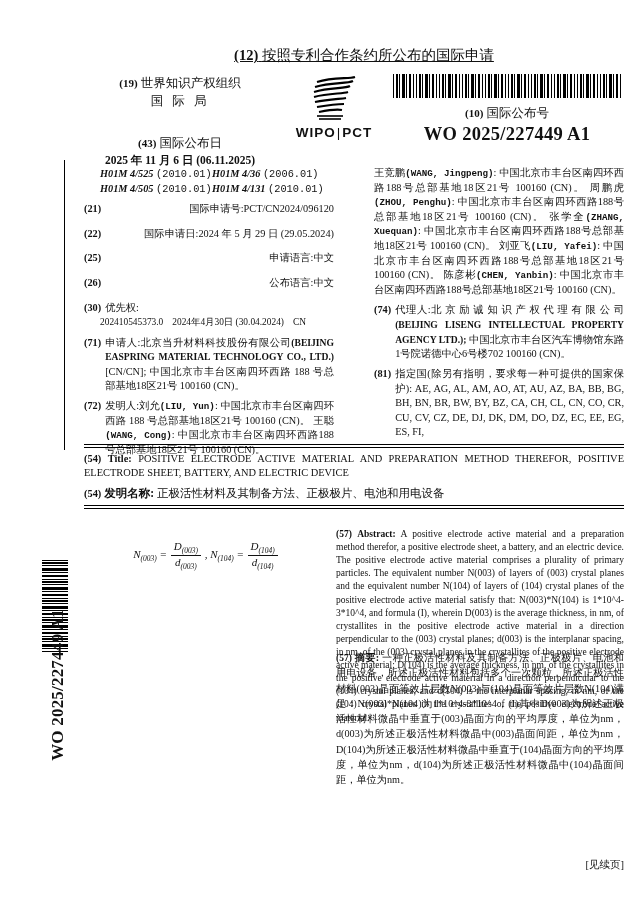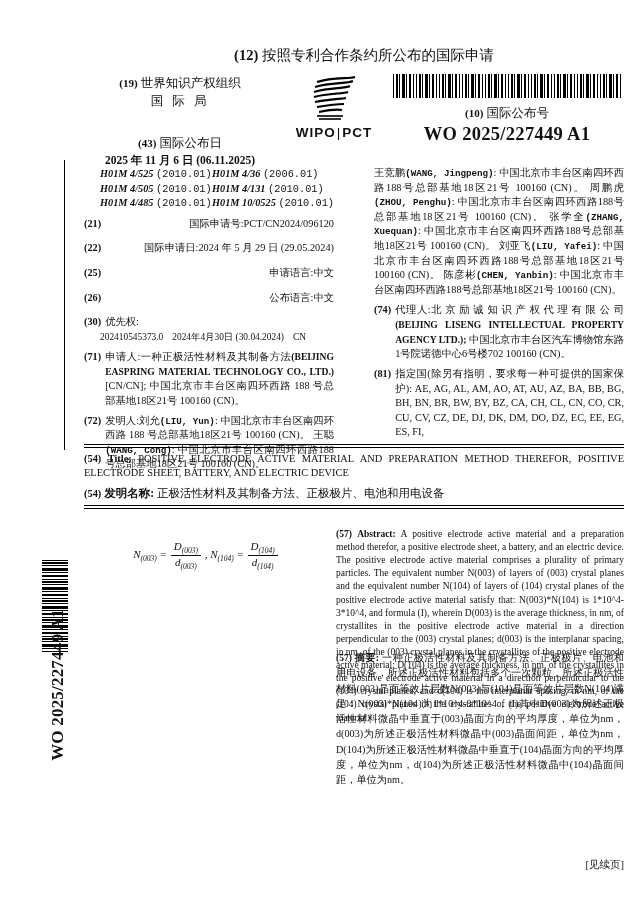--- a/index.html
+++ b/index.html
@@ -55,20 +55,21 @@
     white-space: nowrap;
   }
 
   
   .hdr {
     position: absolute;
     left: 84px;
     top: 46px;
     width: 540px;
     height: 115px;
+    text-decoration: underline;
   }
   .hdr-12 {
     text-align: center;
     font-size: 14.5px;
     padding-left: 20px;
   }
   .hdr-12 .num { font-weight: bold; }
 
   .hdr-cols {
     position: relative;
@@ -386,24 +387,20 @@
       <div>
         <div class="ipc-table">
           <div class="ipc-row">
             <span class="ipc-cell"><span class="sym">H01M 4/525</span> <span class="ver">(2010.01)</span></span>
             <span class="ipc-cell"><span class="sym">H01M 4/36</span> <span class="ver">(2006.01)</span></span>
           </div>
           <div class="ipc-row">
             <span class="ipc-cell"><span class="sym">H01M 4/505</span> <span class="ver">(2010.01)</span></span>
             <span class="ipc-cell"><span class="sym">H01M 4/131</span> <span class="ver">(2010.01)</span></span>
           </div>
-          <div class="ipc-row">
-            <span class="ipc-cell"><span class="sym">H01M 4/485</span> <span class="ver">(2010.01)</span></span>
-            <span class="ipc-cell"><span class="sym">H01M 10/0525</span> <span class="ver">(2010.01)</span></span>
-          </div>
         </div>
       </div>
 
       <div class="fld" style="margin-top:6px">
         <span class="code">(21)</span>
         <span class="body">
           <span class="row-2">
             <span class="lbl">国际申请号:</span>
             <span class="val">PCT/CN2024/096120</span>
           </span>
@@ -448,21 +445,21 @@
         <div class="prio-line">
           <span>202410545373.0</span>
           <span>2024年4月30日 (30.04.2024)</span>
           <span>CN</span>
         </div>
       </div>
 
       <div class="fld" style="margin-top:6px">
         <span class="code">(71)</span>
         <span class="body just">
-          <span>申请人:</span><span>一种正极活性材料及其制备方法</span><span class="en-name">(BEIJING EASPRING MATERIAL TECHNOLOGY CO., LTD.)</span>
+          <span>申请人:</span><span>北京当升材料科技股份有限公司</span><span class="en-name">(BEIJING EASPRING MATERIAL TECHNOLOGY CO., LTD.)</span>
           <span>[CN/CN];</span>
           <span>中国北京市丰台区南四环西路 188 号总部基地18区21号 100160 (CN)。</span>
         </span>
       </div>
 
       <div class="fld">
         <span class="code">(72)</span>
         <span class="body just">
           <span>发明人:</span><span>刘允</span><span class="person">(LIU, Yun)</span>:
           <span>中国北京市丰台区南四环西路 188 号总部基地18区21号 100160 (CN)。</span>

